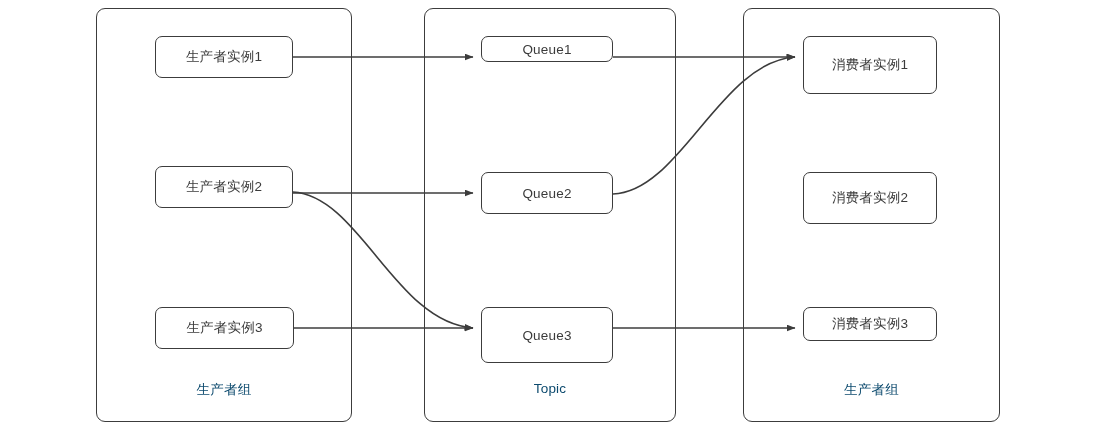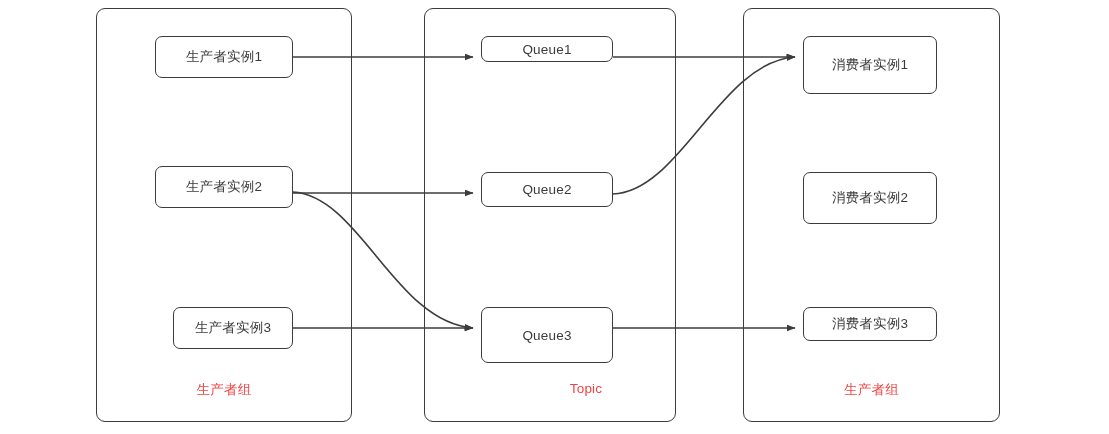--- a/index.html
+++ b/index.html
@@ -30,21 +30,21 @@
     border: 1.6px solid #3c3c3c;
     border-radius: 9px;
     background: transparent;
     box-sizing: border-box;
   }
   .group-label {
     position: absolute;
     width: 100%;
     text-align: center;
     font-size: 13.5px;
-    color: #ef4444;
+    color: #0c4a6e;
     letter-spacing: 0.2px;
   }
   .node {
     position: absolute;
     border: 1.6px solid #3c3c3c;
     border-radius: 7px;
     background: #ffffff;
     box-sizing: border-box;
     display: flex;
     align-items: center;
@@ -74,29 +74,29 @@
         <path d="M 613 57 L 795 57" fill="none" stroke="#3c3c3c" stroke-width="1.6" marker-end="url(#arrowhead)"></path>
         <path d="M 613 194 C 680 192 720 62 795 57" fill="none" stroke="#3c3c3c" stroke-width="1.6" marker-end="url(#arrowhead)"></path>
         <path d="M 613 328 L 795 328" fill="none" stroke="#3c3c3c" stroke-width="1.6" marker-end="url(#arrowhead)"></path>
       </g>
   </svg>
 
   <div id="groups-layer">
       <div class="group-box" style="left: 96px; top: 8px; width: 256px; height: 414px;"></div>
       <div class="group-label" style="left: 96px; top: 381px; width: 256px; position: absolute;">生产者组</div>
       <div class="group-box" style="left: 424px; top: 8px; width: 252px; height: 414px;"></div>
-      <div class="group-label" style="left: 424px; top: 381px; width: 252px; position: absolute; padding-left: 36px;">Topic</div>
+      <div class="group-label" style="left: 424px; top: 381px; width: 252px; position: absolute;">Topic</div>
       <div class="group-box" style="left: 743px; top: 8px; width: 257px; height: 414px;"></div>
       <div class="group-label" style="left: 743px; top: 381px; width: 257px; position: absolute;">生产者组</div>
     </div>
   <div id="nodes-layer">
       <div class="node" style="left: 155px; top: 36px; width: 138px; height: 42px;">生产者实例1</div>
       <div class="node" style="left: 155px; top: 166px; width: 138px; height: 42px;">生产者实例2</div>
-      <div class="node" style="left: 173px; top: 307px; width: 120px; height: 42px;">生产者实例3</div>
+      <div class="node" style="left: 155px; top: 307px; width: 139px; height: 42px;">生产者实例3</div>
       <div class="node" style="left: 481px; top: 36px; width: 132px; height: 26px;">Queue1</div>
-      <div class="node" style="left: 481px; top: 172px; width: 132px; height: 35px;">Queue2</div>
+      <div class="node" style="left: 481px; top: 172px; width: 132px; height: 42px;">Queue2</div>
       <div class="node" style="left: 481px; top: 307px; width: 132px; height: 56px;">Queue3</div>
       <div class="node" style="left: 803px; top: 36px; width: 134px; height: 58px;">消费者实例1</div>
       <div class="node" style="left: 803px; top: 172px; width: 134px; height: 52px;">消费者实例2</div>
       <div class="node" style="left: 803px; top: 307px; width: 134px; height: 34px;">消费者实例3</div>
     </div>
 
 </div>
 
 </body></html>

